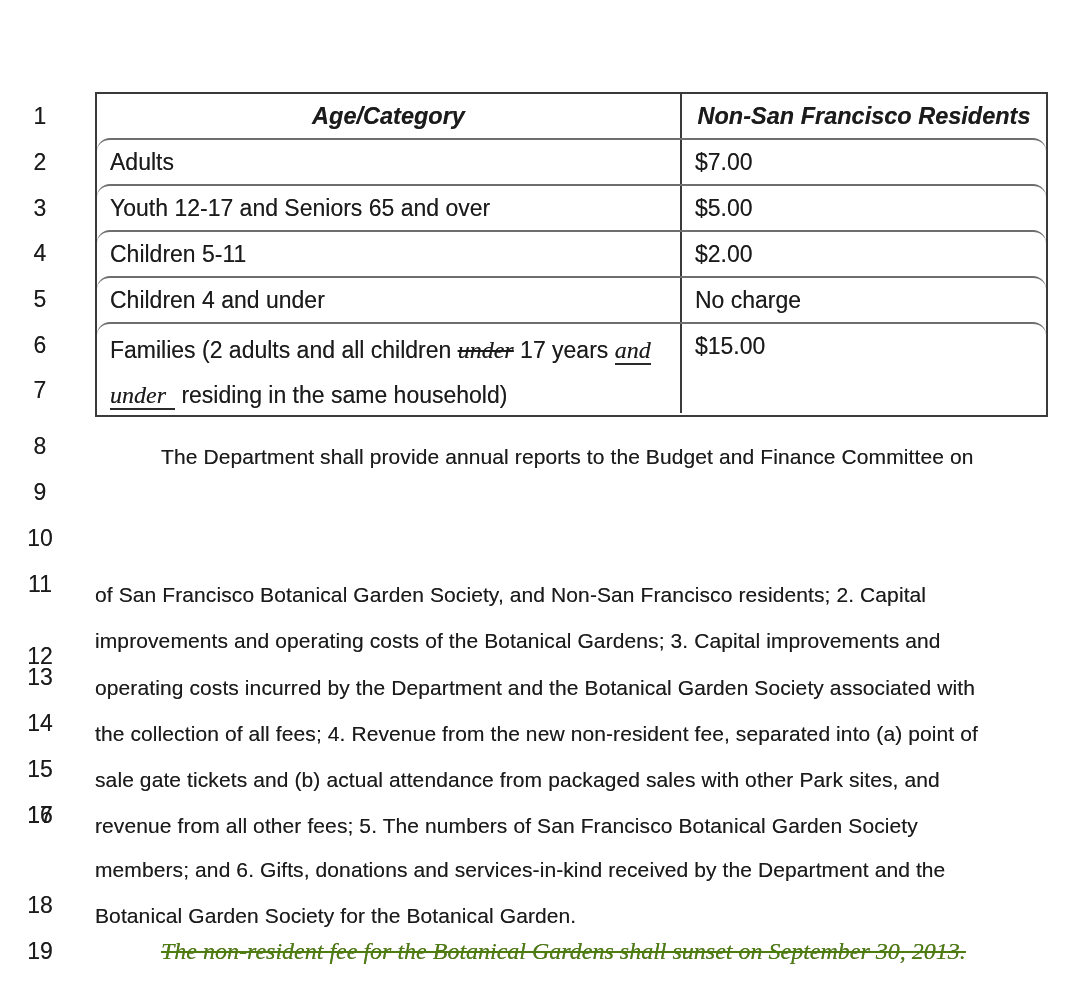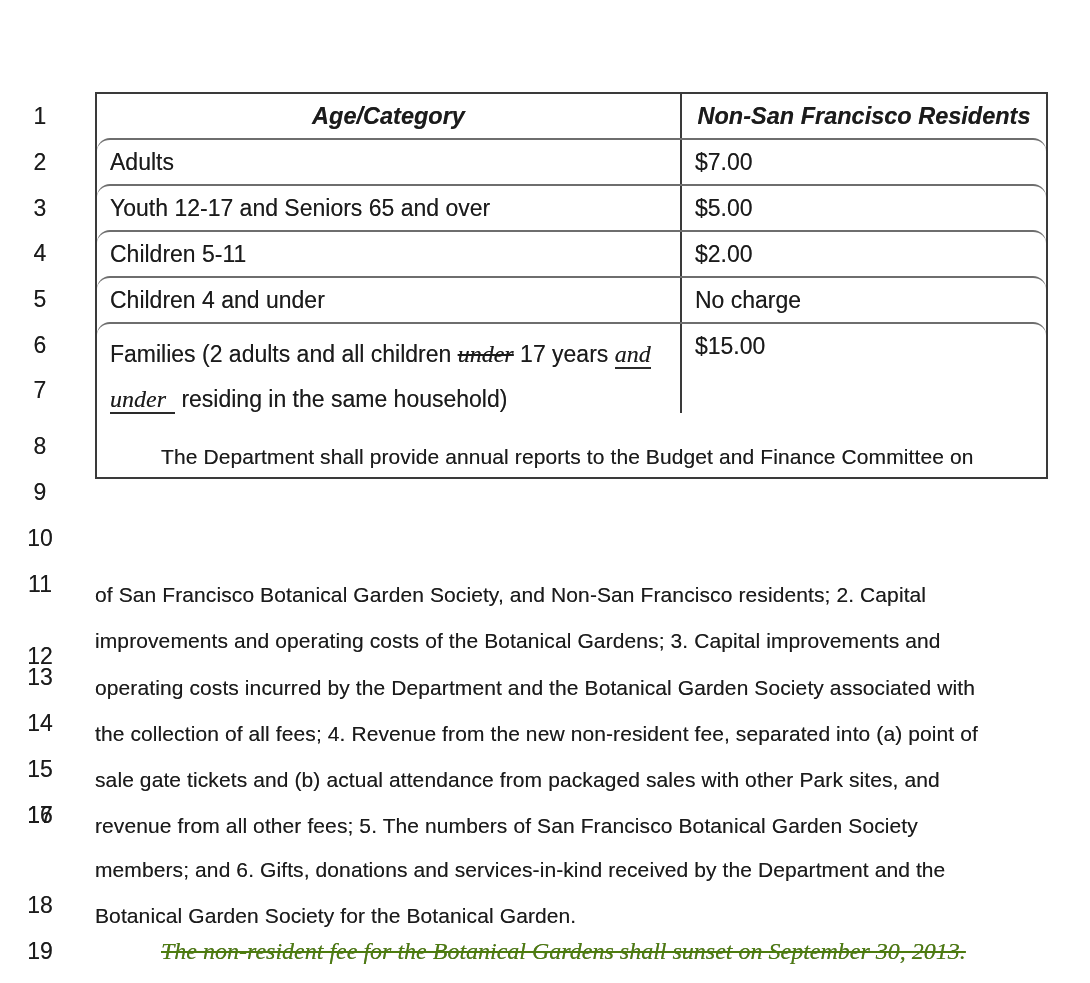--- a/index.html
+++ b/index.html
@@ -40,21 +40,21 @@
     white-space: nowrap;
     text-decoration: line-through;
     text-decoration-thickness: 2px;
     color: #4d7c0f;
   }
   .fee-table {
     position: absolute;
     left: 95px;
     top: 92px;
     width: 953px;
-    height: 387px;
+    height: 325px;
     border: 2px solid #3a3a3a;
     background: #fff;
   }
   .t-row { display: flex; width: 100%; }
   .t-row + .t-row { border-top: 2px solid #6e6e6e; border-radius: 13px; }
   .row-header  { height: 44px; }
   .row-std     { height: 46px; }
   .row-families{ height: 91px; }
   .cell-cat {
     width: 585px;
@@ -74,21 +74,21 @@
   .row-header .cell-cat, .row-header .cell-price {
     justify-content: center;
     padding-left: 0;
     font-weight: bold;
     font-style: italic;
     font-size: 23.5px;
   }
   .row-families .cell-cat {
     flex-direction: column;
     align-items: flex-start;
-    justify-content: space-between;
+    justify-content: center;
     padding-top: 8px;
   }
   .row-families .cell-price {
     align-items: flex-start;
     padding-top: 0;
     line-height: 45px;
   }
   .fam-line { line-height: 45px; white-space: nowrap; }
   .del-word {
     font-family: "Liberation Serif", serif;

